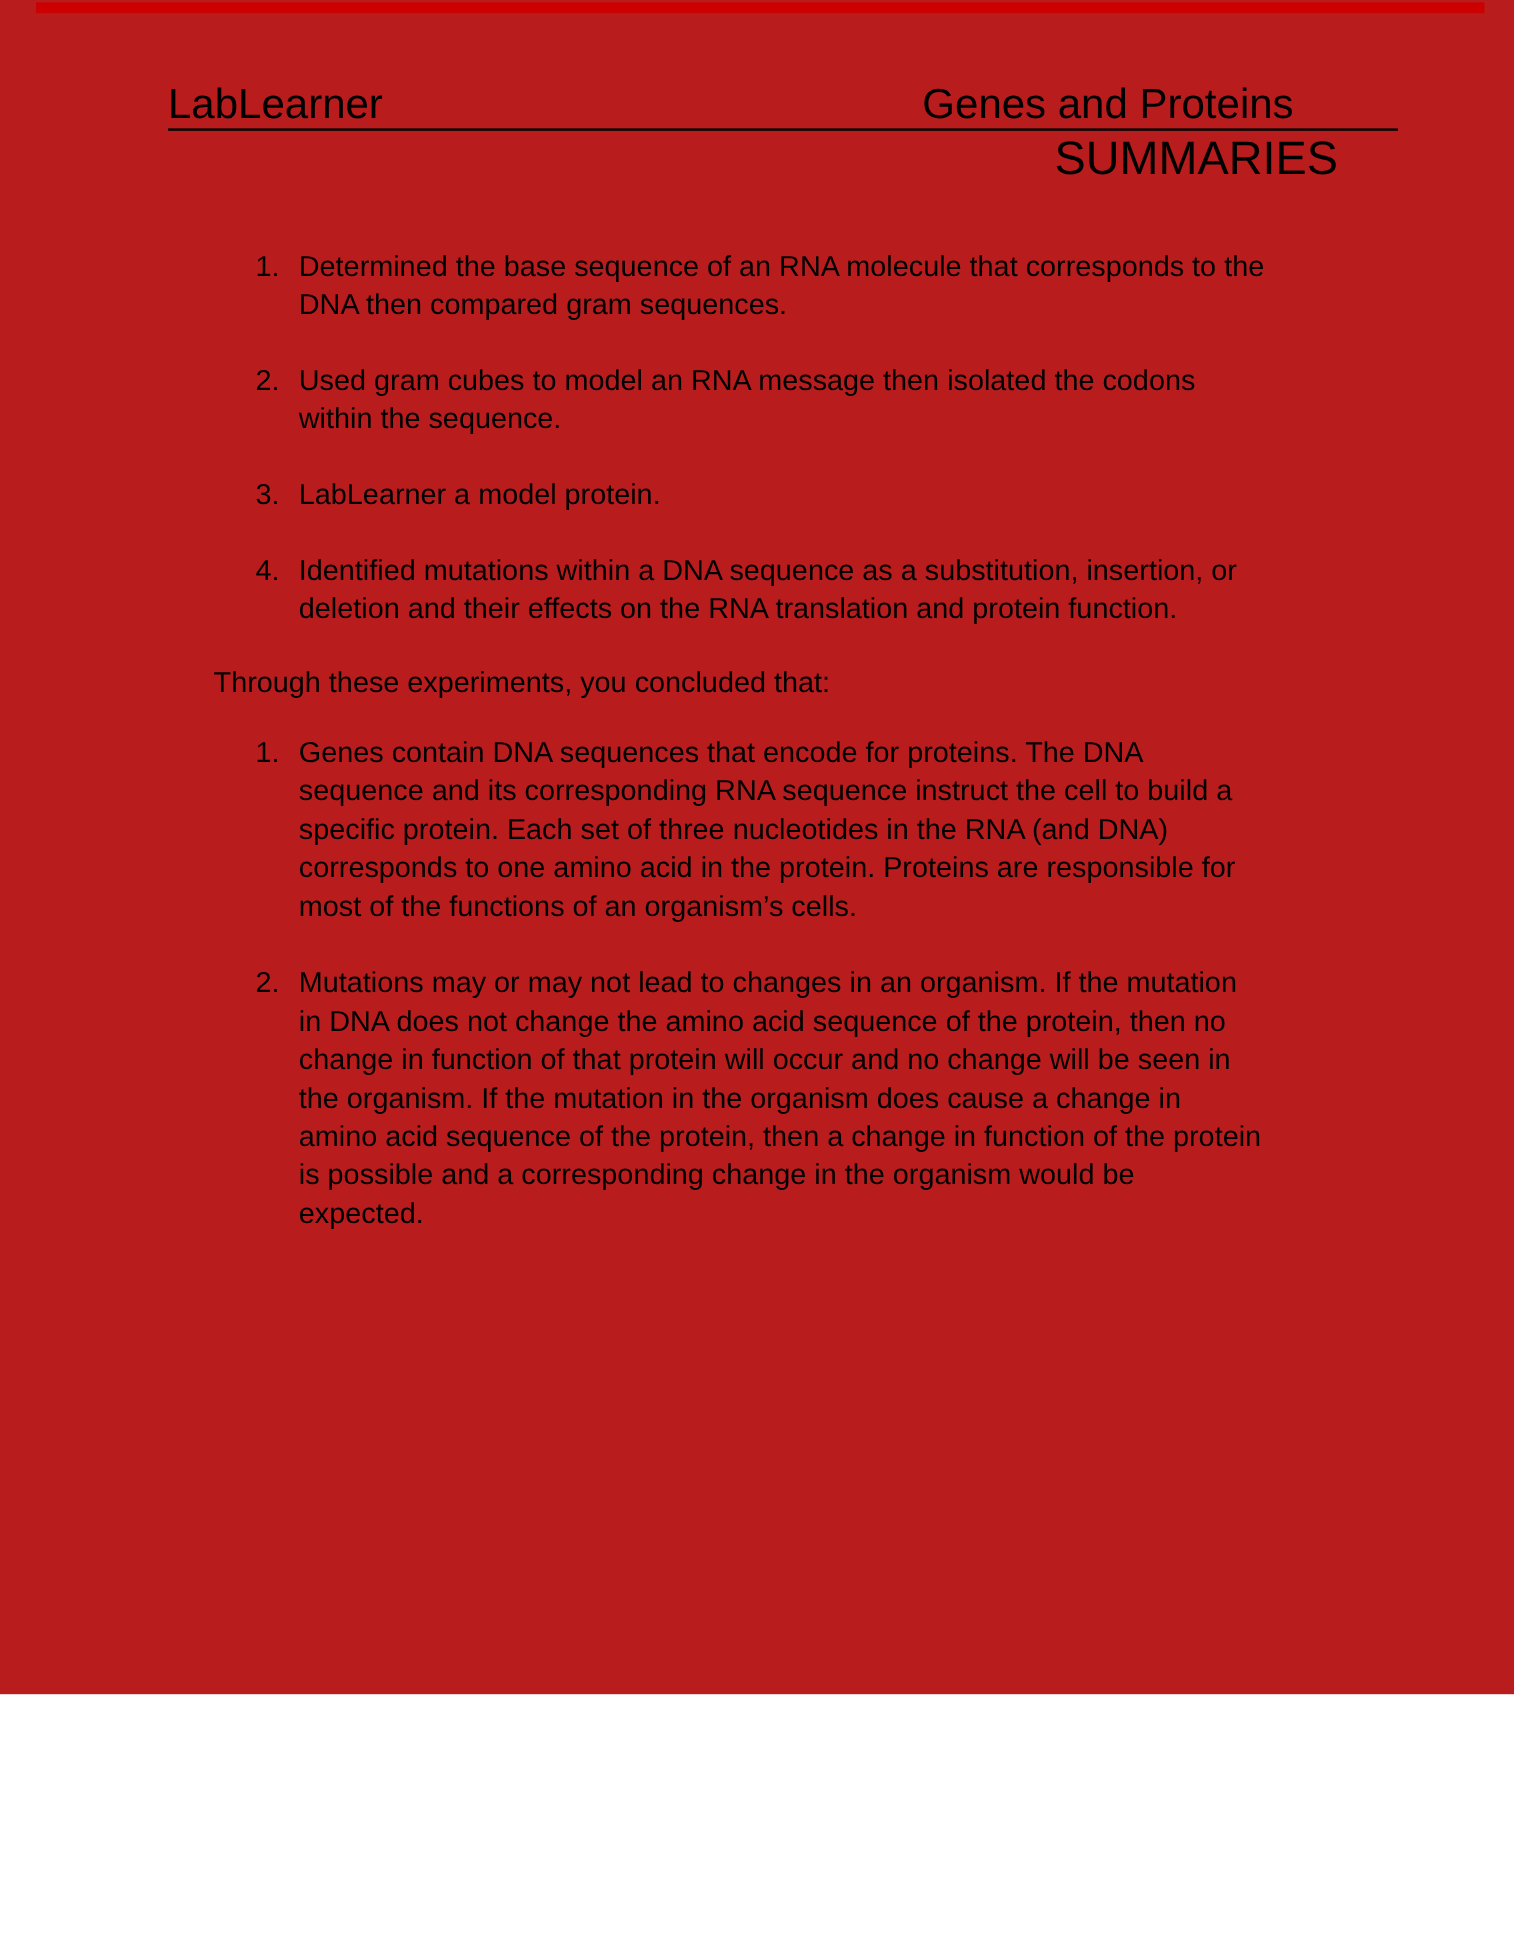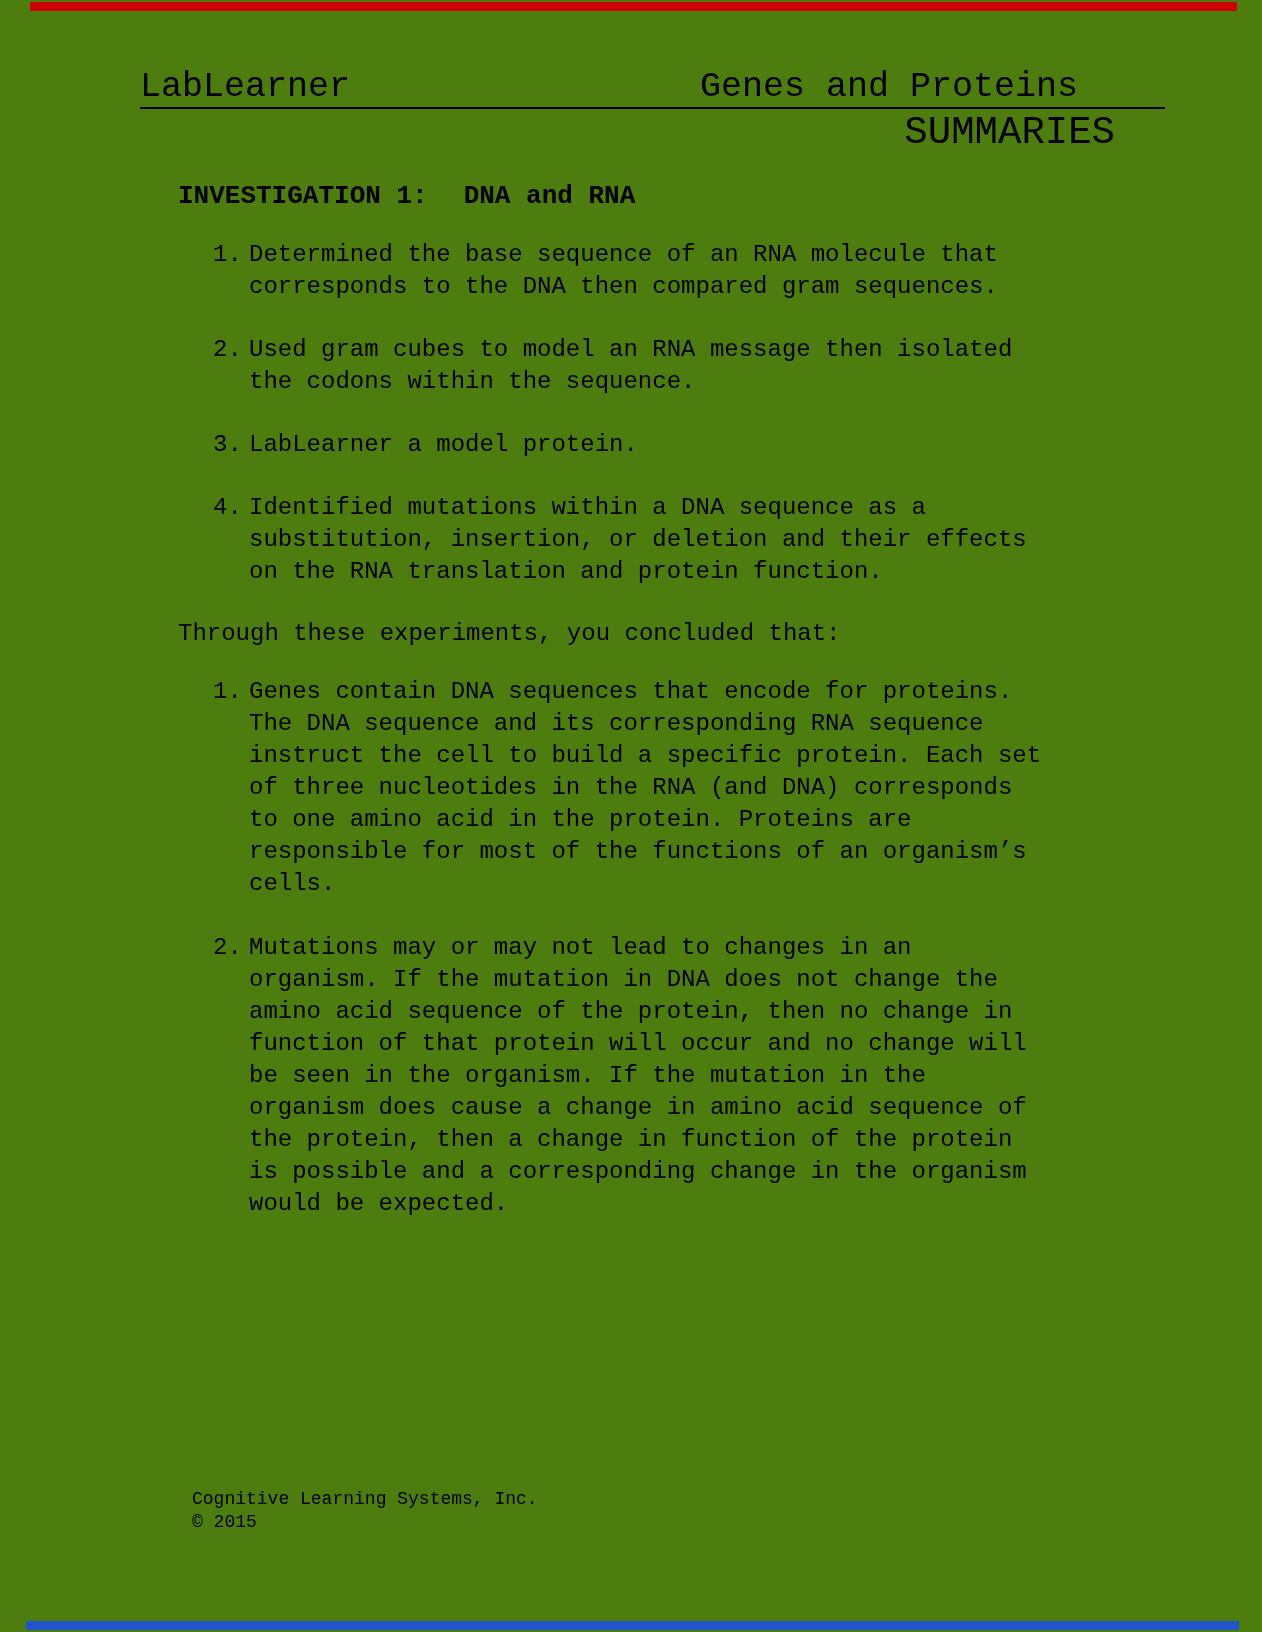--- a/index.html
+++ b/index.html
@@ -3,23 +3,23 @@
 <meta charset="utf-8">
 <style>
   html, body {
     margin: 0;
     padding: 0;
     background: #ffffff;
   }
   .page {
     position: relative;
     width: 1262px;
-    height: 1632px;
-    background: #4d7c0f;
-    font-family: Liberation Mono, monospace;
+    height: 1412px;
+    background: #b91c1c;
+    font-family: Liberation Sans, sans-serif;
     color: #000000;
     overflow: hidden;
   }
   .edge-bar {
     position: absolute;
     height: 9px;
   }
   .edge-bar.top {
     left: 30px;
     top: 2px;
@@ -132,21 +132,20 @@
 
   <div class="edge-bar top"></div>
 
   <div class="brand">LabLearner</div>
   <div class="header-title">Genes and Proteins</div>
   <div class="header-rule"></div>
   <div class="header-subtitle">SUMMARIES</div>
 
   <div class="content">
 
-    <h1 class="section-heading"><span>INVESTIGATION 1:</span><span class="tab-gap"></span><span>DNA and RNA</span></h1>
 
 
     <ol class="doc-list activities">
       <li>
         <span class="num">1.</span>
         <span class="txt">Determined the base sequence of an RNA molecule that corresponds to the DNA then compared gram sequences.</span>
       </li>
       <li>
         <span class="num">2.</span>
         <span class="txt">Used gram cubes to model an RNA message then isolated the codons within the sequence.</span>

